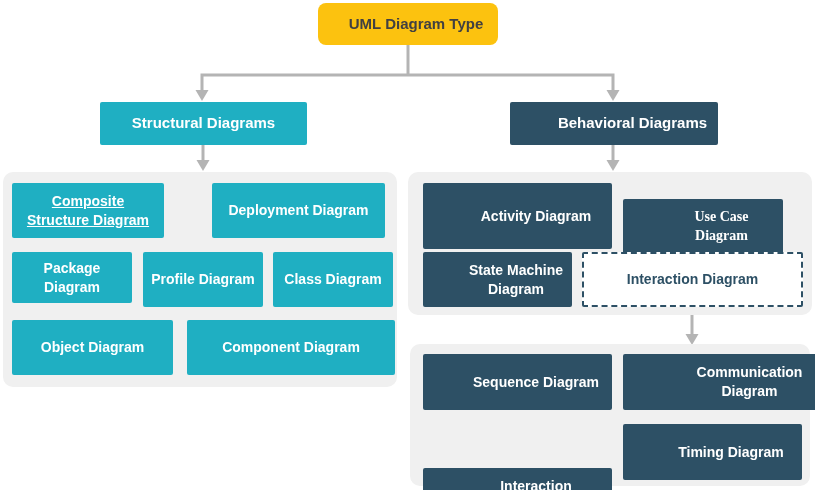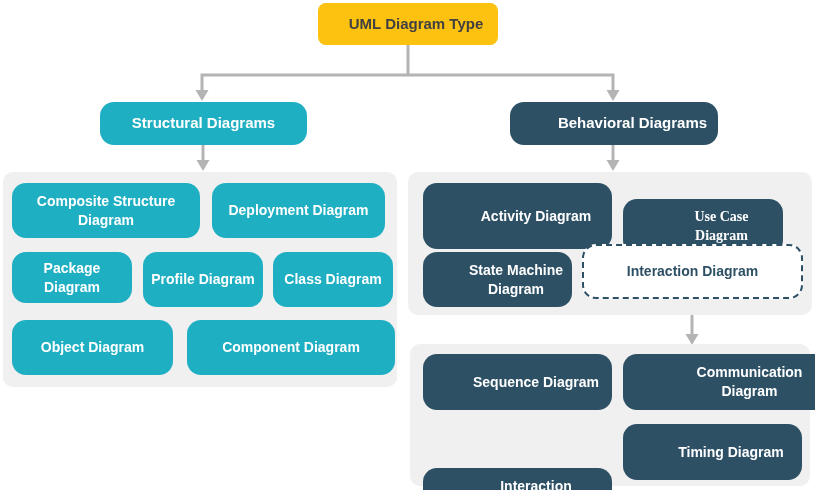--- a/index.html
+++ b/index.html
@@ -31,21 +31,21 @@
     border-radius:10px;
   }
   .node{
     position:absolute;
     display:flex;align-items:center;justify-content:center;
     text-align:center;
     font-weight:bold;
     font-size:14px;
     line-height:1.35;
     color:var(--node_text);
-    border-radius:14px;
+    border-radius:2px;
     padding:2px 8px;
     box-sizing:border-box;
   }
   .node.root{
     background:var(--yellow);
     color:var(--title_text);
     font-size:15px;
     border-radius:8px;
     padding-left:24px;
   }
@@ -75,33 +75,33 @@
     <path class="connector" d="M692 307 V334"></path>
     <polygon class="arrowhead" points="685.5,334 698.5,334 692,345"></polygon>
   </svg>
 
   <div class="node root" style="left:318px;top:3px;width:180px;height:42px;">UML Diagram Type</div>
 
   <div class="node branch teal" style="left:100px;top:102px;width:207px;height:43px;">Structural Diagrams</div>
   <div class="node branch navy" style="left:510px;top:102px;width:208px;height:43px;">Behavioral Diagrams</div>
 
   <div class="group" style="left:3px;top:172px;width:394px;height:215px;"></div>
-  <div class="node teal" style="left:12px;top:183px;width:188px;height:55px;">Composite Structure Diagram</div>
+  <div class="node teal" style="left:12px;top:183px;width:152px;height:55px;text-decoration:underline;">Composite Structure Diagram</div>
   <div class="node teal" style="left:212px;top:183px;width:173px;height:55px;">Deployment Diagram</div>
   <div class="node teal" style="left:12px;top:252px;width:120px;height:51px;">Package Diagram</div>
   <div class="node teal" style="left:143px;top:252px;width:120px;height:55px;">Profile Diagram</div>
   <div class="node teal" style="left:273px;top:252px;width:120px;height:55px;">Class Diagram</div>
   <div class="node teal" style="left:12px;top:320px;width:161px;height:55px;">Object Diagram</div>
   <div class="node teal" style="left:187px;top:320px;width:208px;height:55px;">Component Diagram</div>
 
   <div class="group" style="left:408px;top:172px;width:404px;height:143px;"></div>
   <div class="node navy" style="left:423px;top:183px;width:189px;height:66px;text-align:center;">Activity Diagram</div>
   <div class="node navy" style="left:623px;top:199px;width:160px;height:55px;font-family:Liberation Serif, serif;">Use Case Diagram</div>
   <div class="node navy" style="left:423px;top:252px;width:149px;height:55px;">State Machine Diagram</div>
-  <div class="node dashed" style="left:582px;top:244px;width:221px;height:55px;">Interaction Diagram</div>
+  <div class="node dashed" style="left:582px;top:252px;width:221px;height:55px;">Interaction Diagram</div>
 
   <div class="group" style="left:410px;top:344px;width:400px;height:142px;"></div>
   <div class="node navy" style="left:423px;top:354px;width:189px;height:56px;">Sequence Diagram</div>
   <div class="node navy" style="left:623px;top:354px;width:216px;height:56px;">Communication Diagram</div>
   <div class="node navy" style="left:423px;top:424px;width:189px;height:56px;margin-top:44px;">Interaction Overview Diagram</div>
   <div class="node navy" style="left:623px;top:424px;width:179px;height:56px;">Timing Diagram</div>
 
 </div>
 
 </body></html>

